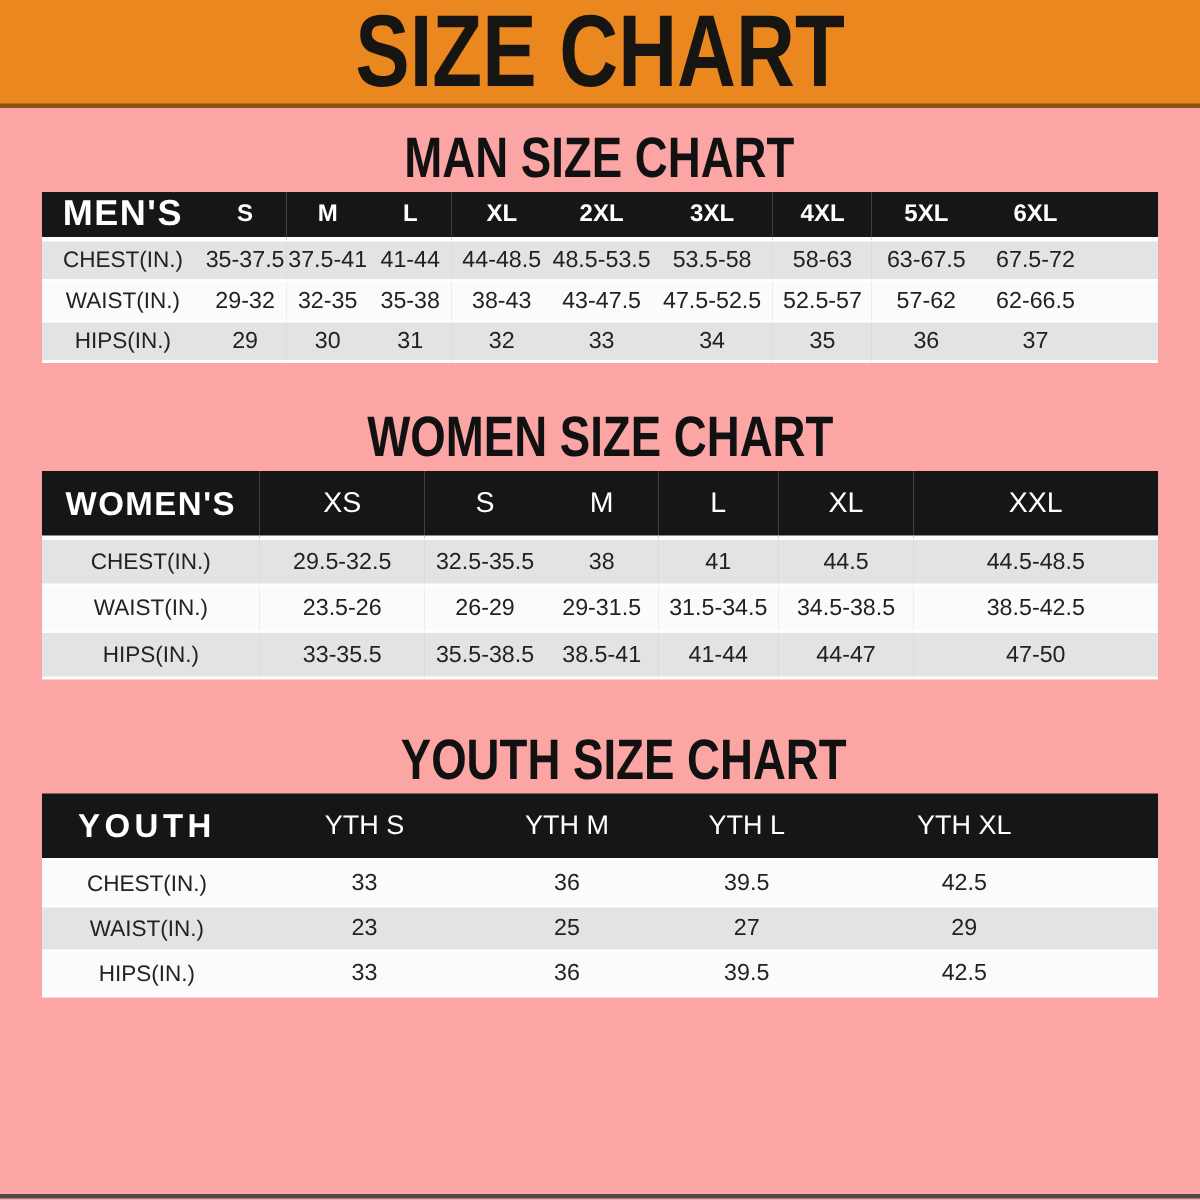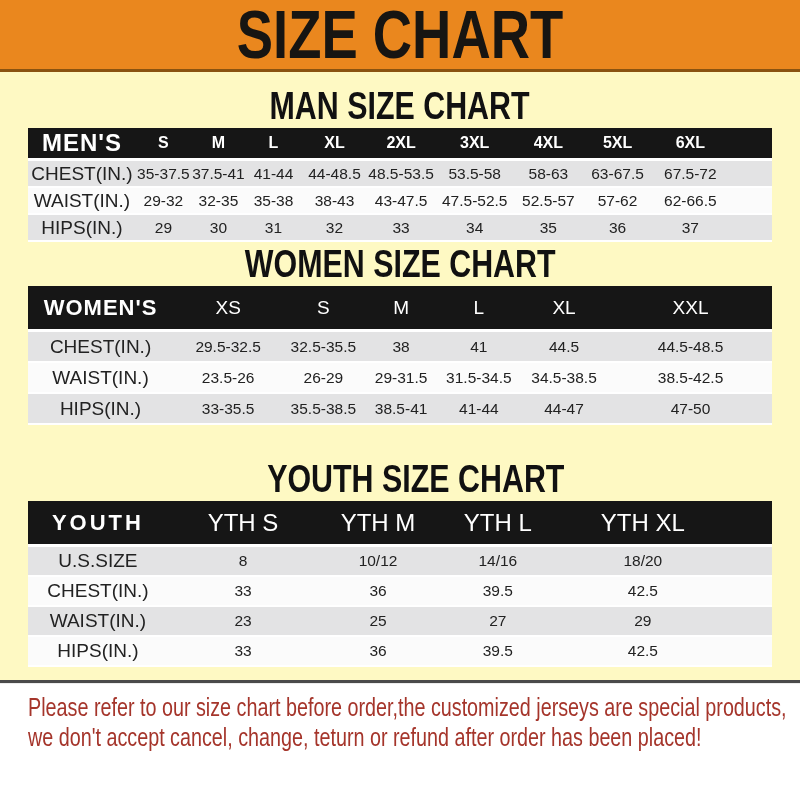--- a/index.html
+++ b/index.html
@@ -1,41 +1,41 @@
 <!DOCTYPE html>
 <html style="--banner-orange: #EA871E; --banner-border: #8A5310; --header-black: #161616; --row-gray: #E3E3E4; --row-white: #FBFBFB; --footer-red: #A5352B; --bottom-bar: #4A4A4A;"><head>
 <meta charset="utf-8">
 <style>
   html,body{margin:0;padding:0;}
   body{
     width:800px;height:800px;background:#fff;overflow:hidden;
     font-family:"Liberation Sans", sans-serif;color:#1b1b1b;
   }
-  .page{position:relative;width:800px;height:684px;background:#fef9c3;}
+  .page{position:relative;width:800px;height:800px;background:#fca5a5;}
   
   .banner{
     height:69px;background:var(--banner-orange,#EA871E);
     border-bottom:3px solid var(--banner-border,#8A5310);
     text-align:center;overflow:hidden;
   }
   .banner h1{
     margin:0;display:inline-block;font-size:68px;line-height:69px;
     font-weight:bold;color:#171512;letter-spacing:0px;
     transform:scaleX(0.8);transform-origin:center;white-space:nowrap;
   }
   
   .section-heading{
     margin:0;text-align:center;overflow:visible;
   }
   .section-heading span{
     display:inline-block;font-size:38px;font-weight:bold;color:#111;
     transform:scaleX(0.8);transform-origin:center;white-space:nowrap;
   }
   .hd-men{margin-top:12px;height:44px;line-height:44px;}
-  .hd-women{margin-top:0;height:44px;line-height:44px;}
+  .hd-women{margin-top:28px;height:44px;line-height:44px;}
   .hd-youth{margin-top:32px;height:44px;line-height:44px;margin-left:32px;}
   
   table.size-table{
     width:744px;margin:0 auto;border-collapse:collapse;table-layout:fixed;
   }
   .mt-men{margin-top:12px;}
   .mt-women{margin-top:12px;}
   .mt-youth{margin-top:8px;}
   .size-table thead tr{border-bottom:3px solid #fff;}
   .size-table thead th{
@@ -44,29 +44,29 @@
   }
   .size-table th.rowhead{
     font-weight:bold;font-size:22px;letter-spacing:1px;
   }
   .size-table tbody tr{border-bottom:2px solid #fff;}
   .size-table tbody td{
     text-align:center;font-size:15.5px;color:#222;padding:0;
   }
   .size-table tr.gray td{background:var(--row-gray,#E3E3E4);}
   .size-table tr.white td{background:var(--row-white,#FBFBFB);}
-  .size-table td.rowlabel{font-size:19px;color:#222;}
+  .size-table td.rowlabel{font-size:15px;color:#222;}
   
   .men thead th{height:30px;font-weight:bold;font-size:16px;}
   .men th.rowhead{font-size:24px;}
   .men tbody td{height:25px;}
   .women thead th{height:43px;font-size:19px;}
   .women th.rowhead{font-size:22px;}
   .women tbody td{height:29px;}
-  .youth thead th{height:43px;font-size:24px;}
+  .youth thead th{height:43px;font-size:18px;}
   .youth th.rowhead{font-size:22px;letter-spacing:3px;}
   .youth tbody td{height:28px;}
   .men .last{padding-right:45px;}
   .women .last{}
   .youth .last{padding-right:44px;}
   
   .disclaimer{
     margin-top:16px;padding:8px 0 0 28px;border-top:1px solid #ececec;
   }
   .disclaimer p{
@@ -226,27 +226,20 @@
       <thead>
         <tr>
           <th class="rowhead">YOUTH</th>
           <th>YTH S</th>
           <th>YTH M</th>
           <th>YTH L</th>
           <th class="last">YTH XL</th>
         </tr>
       </thead>
       <tbody>
-        <tr class="gray">
-          <td class="rowlabel">U.S.SIZE</td>
-          <td>8</td>
-          <td>10/12</td>
-          <td>14/16</td>
-          <td class="last">18/20</td>
-        </tr>
         <tr class="white">
           <td class="rowlabel">CHEST(IN.)</td>
           <td>33</td>
           <td>36</td>
           <td>39.5</td>
           <td class="last">42.5</td>
         </tr>
         <tr class="gray">
           <td class="rowlabel">WAIST(IN.)</td>
           <td>23</td>
@@ -258,19 +251,15 @@
           <td class="rowlabel">HIPS(IN.)</td>
           <td>33</td>
           <td>36</td>
           <td>39.5</td>
           <td class="last">42.5</td>
         </tr>
       </tbody>
     </table>
   </section>
 
-  <footer class="disclaimer">
-    <p>Please refer to our size chart before order,the customized jerseys are special products,</p>
-    <p>we don't accept cancel, change, teturn or refund after order has been placed!</p>
-  </footer>
 
   <div class="bottom-bar"></div>
 </div>
 
 </body></html>

